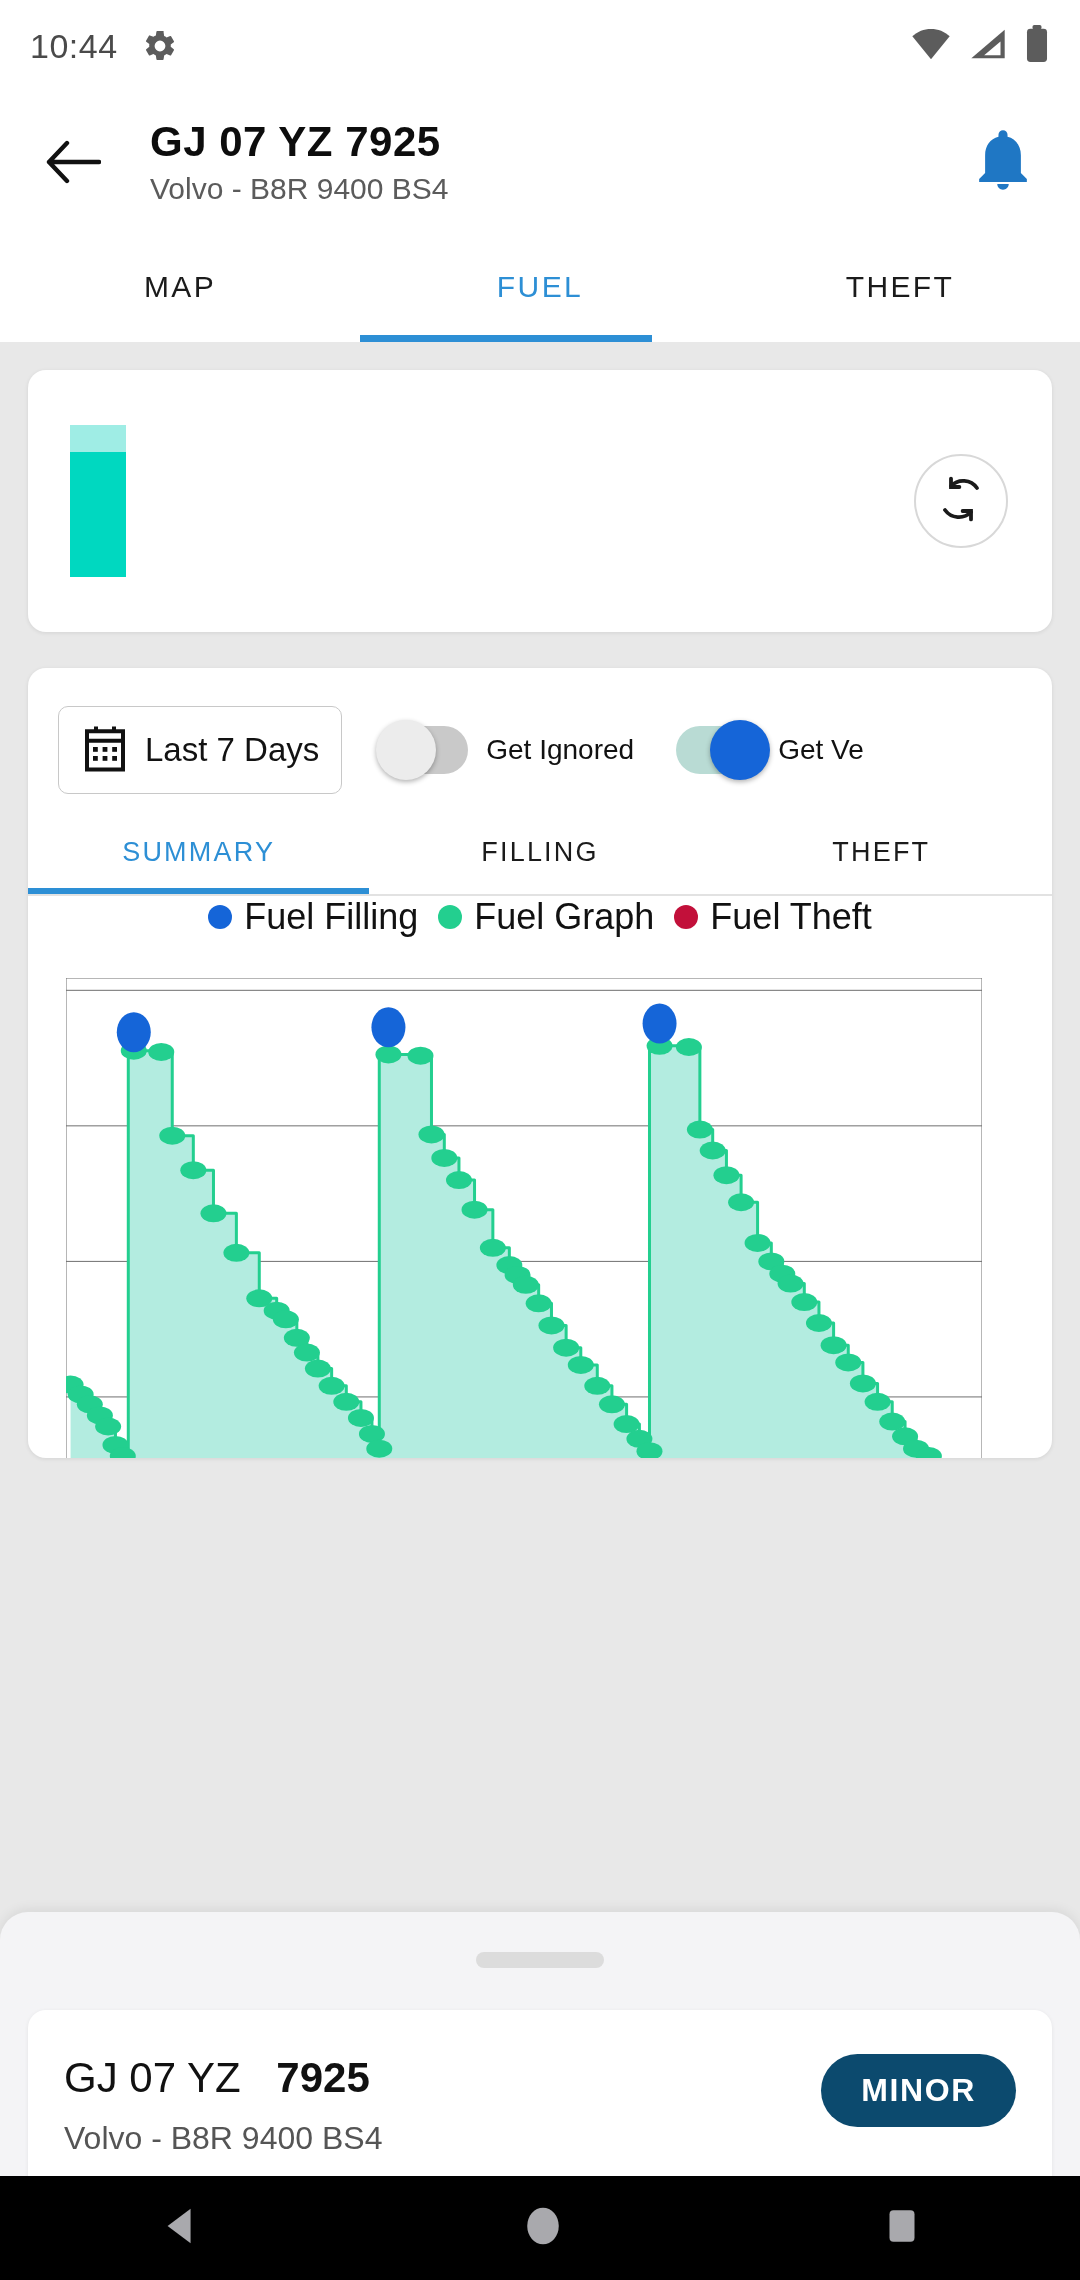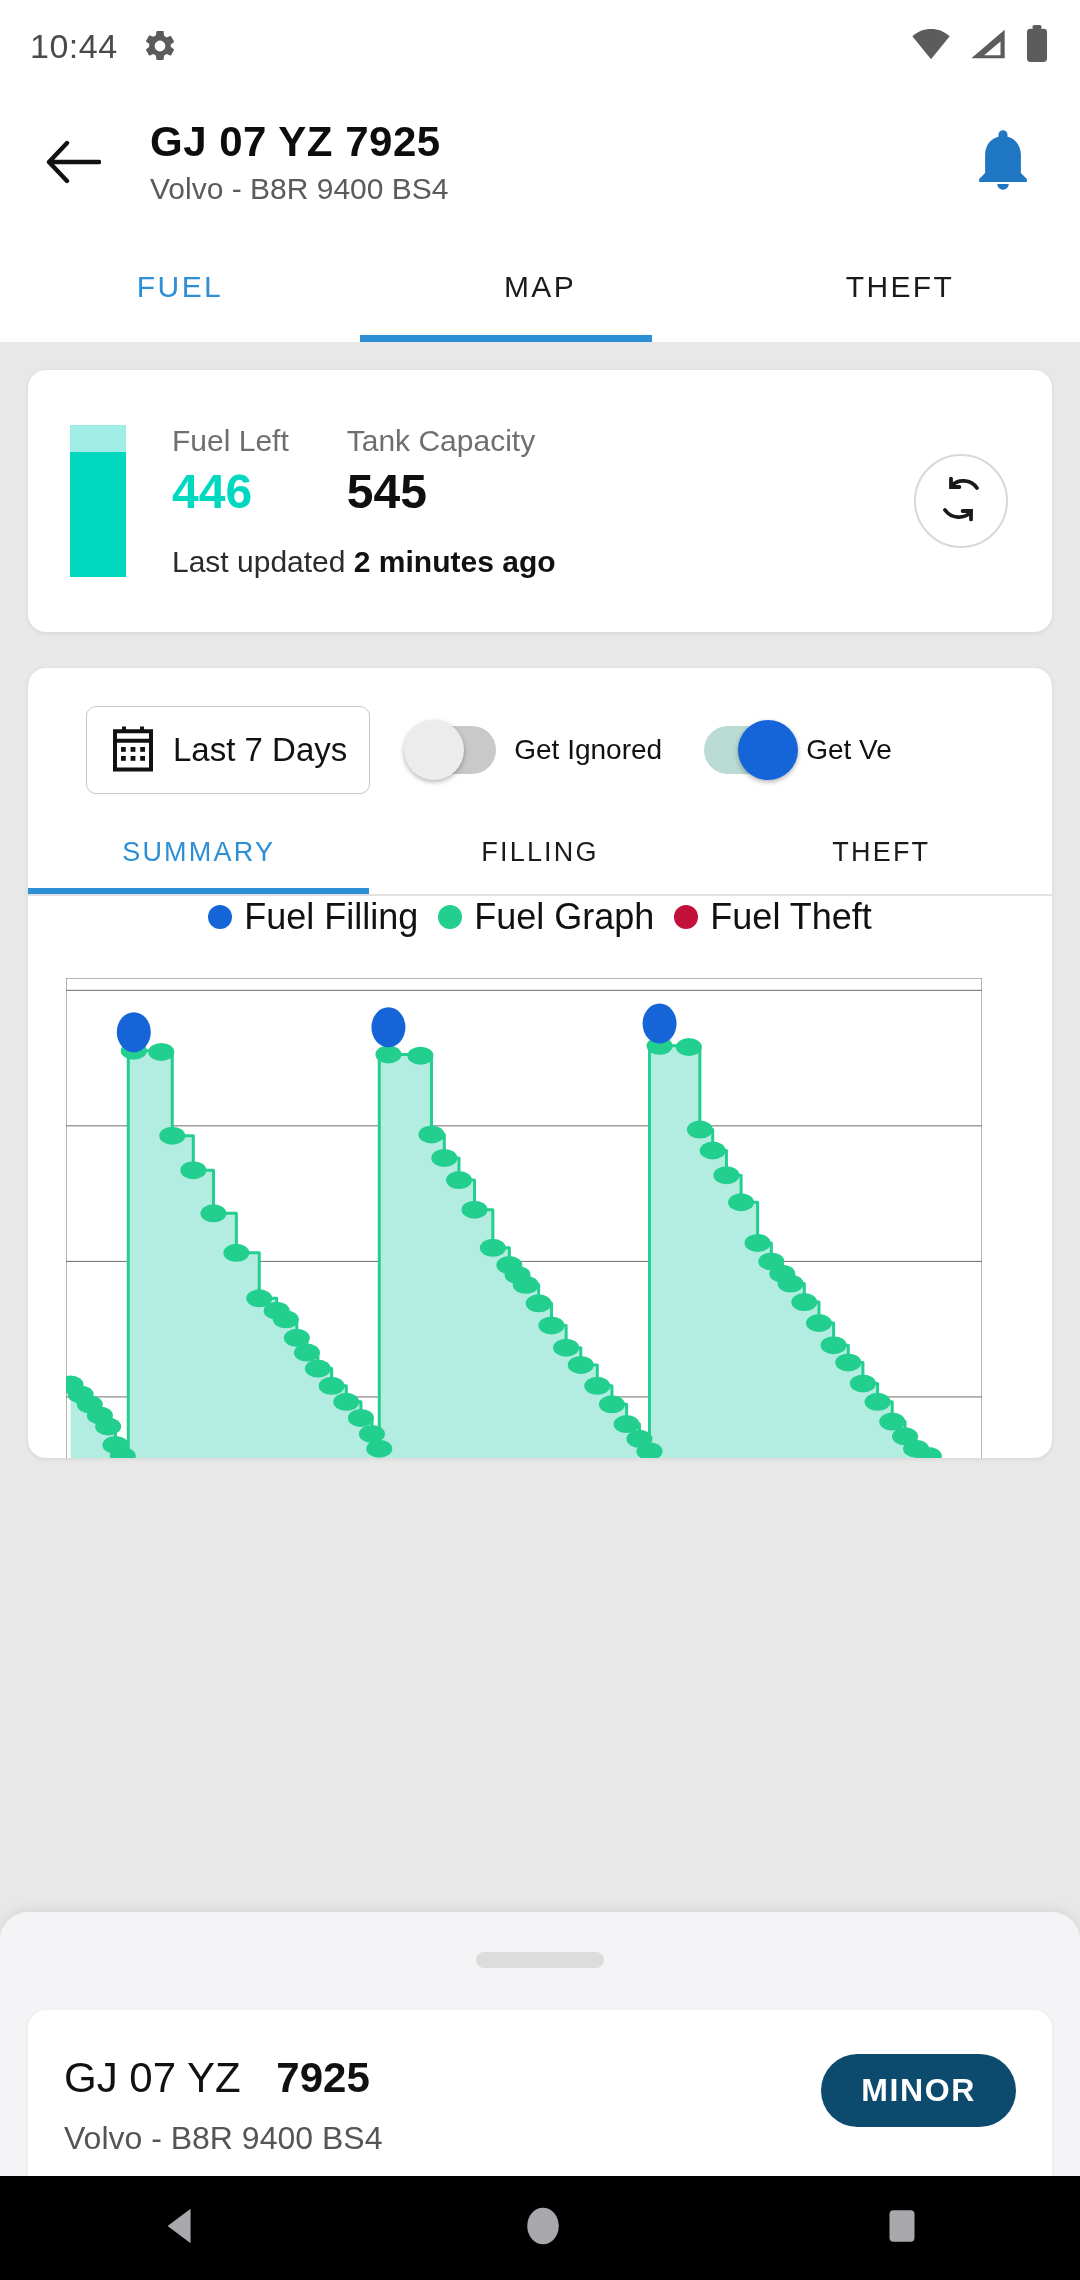--- a/index.html
+++ b/index.html
@@ -70,21 +70,21 @@
   .fuel-updated{ margin-top:26px; font-size:30px; color:#2b2b2b; }
   .fuel-updated b{ font-weight:bold; color:#111; }
   .refresh-btn{
     position:absolute; right:44px; top:50%; transform:translateY(-50%);
     width:94px; height:94px; border-radius:50%; border:2px solid #d8d8d8;
     display:flex; align-items:center; justify-content:center; background:#fff;
   }
 
   
   .graphcard{ margin-top:36px; padding-top:0; overflow:hidden; height:790px; }
-  .filters{ display:flex; align-items:center; height:120px; padding:0 58px; margin-top:22px; }
+  .filters{ display:flex; align-items:center; height:120px; padding:0 30px; margin-top:22px; }
   .daybtn{
     border:1px solid #c8c8c8; border-radius:10px; height:88px;
     display:flex; align-items:center; padding:0 22px; gap:16px; background:#fff;
   }
   .daybtn-label{ font-size:33px; color:#121212; }
   .toggle-wrap{ display:flex; align-items:center; margin-left:42px; gap:18px; white-space:nowrap; }
   .switch{ width:84px; height:48px; border-radius:24px; position:relative; }
   .switch.off{ background:#c9c9c9; }
   .switch.on{ background:#b9dbd4; }
   .knob{ position:absolute; top:-6px; width:60px; height:60px; border-radius:50%;
@@ -174,48 +174,32 @@
     <div class="appbar-sub">Volvo - B8R 9400 BS4</div>
   </div>
   <div class="bell">
     <svg width="58" height="62" viewBox="0 0 24 26" fill="#1f77c4">
       <path d="M12 25.5c1.3 0 2.4-1.1 2.4-2.4H9.6c0 1.3 1.1 2.4 2.4 2.4zm7.5-7V11c0-3.8-2.1-6.9-5.6-7.7v-.9A1.9 1.9 0 0012 .5a1.9 1.9 0 00-1.9 1.9v.9C6.6 4.1 4.5 7.2 4.5 11v7.5L2 21v1.2h20V21l-2.5-2.5z"></path>
     </svg>
   </div>
 </div>
 
 <div class="tabs">
+  <div class="tab">MAP</div>
   <div class="tab active">FUEL</div>
-  <div class="tab">MAP</div>
   <div class="tab">THEFT</div>
   <div class="tab-underline"></div>
 </div>
 
 <div class="content">
 
   <div class="card fuelcard">
     <div class="gauge">
       <div class="gauge-empty" style="height:18%"></div>
       <div class="gauge-full"></div>
-    </div>
-    <div class="fuel-info">
-      <div class="fuel-row">
-        <div class="fuel-col">
-          <div class="fuel-label">Fuel Left</div>
-          <div class="fuel-val left">446</div>
-        </div>
-        <div class="fuel-col cap">
-          <div class="fuel-label">Tank Capacity</div>
-          <div class="fuel-val capv">545</div>
-        </div>
-      </div>
-      <div class="fuel-updated">
-        <span>Last updated</span>
-        <b>2 minutes ago</b>
-      </div>
     </div>
     <div class="refresh-btn">
       <span>
         <svg width="48" height="48" viewBox="0 0 24 24" fill="none" stroke="#1a1a1a" stroke-width="1.9" stroke-linecap="round">
           <path d="M20 6.5A8.5 8.5 0 007 5.5"></path>
           <path d="M4 17.5A8.5 8.5 0 0017 18.5"></path>
           <path d="M7 1.8v4.2h4.2"></path>
           <path d="M17 22.2V18h-4.2"></path>
         </svg>
       </span>

